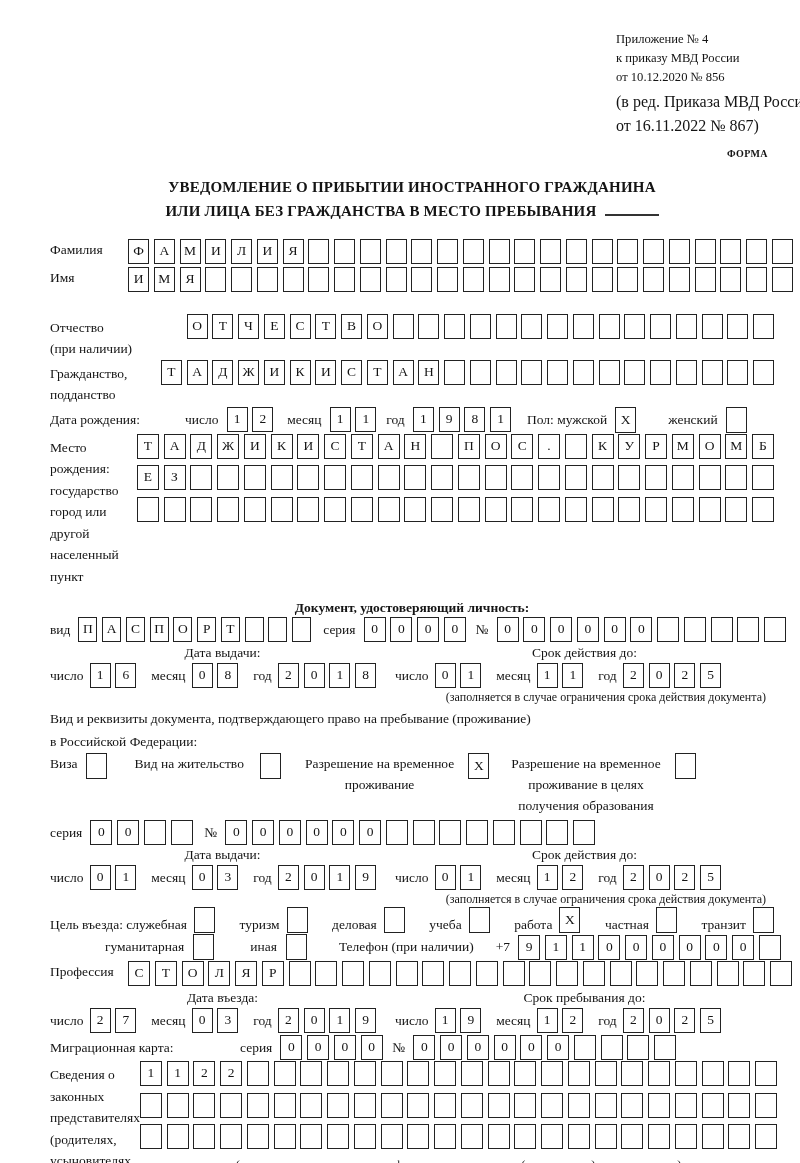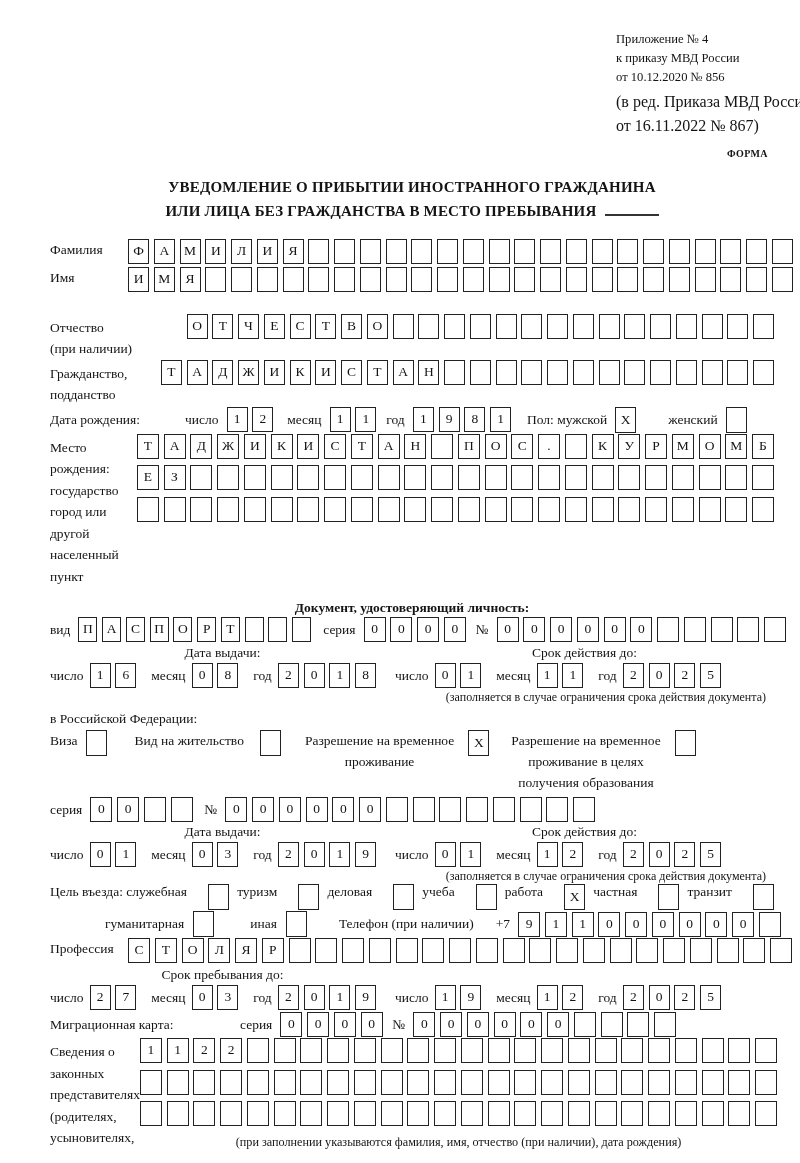--- a/index.html
+++ b/index.html
@@ -28,21 +28,21 @@
   .dcaps{display:grid;grid-template-columns:345px 1fr}
   .dcap{text-align:center;line-height:18px}
   .dline{display:grid;grid-template-columns:345px 1fr;margin-top:1px}
   .dparts{display:flex;align-items:center;gap:6px}
   .dparts .g{margin-left:9px}
   .note{margin-top:2px;text-align:right;font-size:12px;line-height:15px;padding-right:8px}
   .rights{line-height:23px}
   .visarow{display:flex;align-items:flex-start}
   .vstack{text-align:center;line-height:21px}
   .prow{display:flex;align-items:center;justify-content:space-between;width:100%}
-  .pair{display:flex;align-items:flex-start;gap:21px}
+  .pair{display:flex;align-items:flex-end;gap:7px}
   .prow2{display:flex;align-items:center;white-space:nowrap}
   .repnote{margin-top:8px;text-align:center;font-size:12.2px;line-height:16px}
   .mt0{margin-top:0}.mt1{margin-top:1px}.mt2{margin-top:2px}.mt3{margin-top:3px}
   .mt4{margin-top:4px}.mt5{margin-top:22px}
 </style>
 </head>
 <body>
 
 <div class="page">
 
@@ -389,20 +389,21 @@
               <span class="cell">0</span>
               <span class="cell">2</span>
               <span class="cell">5</span>
             </div>
         </div>
       </div>
       <div class="note">(заполняется в случае ограничения срока действия документа)</div>
     </div>
 
     <div class="rights mt2">
+      <div>Вид и реквизиты документа, подтверждающего право на пребывание (проживание)</div>
       <div>в Российской Федерации:</div>
     </div>
 
     <div class="visarow mt0">
       <span style="padding-top:3px">Виза</span>
       <span class="cb" style="margin-left:8px"></span>
       <span style="margin-left:28px;padding-top:3px">Вид на жительство</span>
       <span class="cb" style="margin-left:16px"></span>
       <div class="vstack" style="margin-left:24px">
         <div>Разрешение на временное</div>
@@ -570,20 +571,21 @@
           <span class="cell"></span>
           <span class="cell"></span>
           <span class="cell"></span>
           <span class="cell"></span>
           <span class="cell"></span>
         </div>
     </div>
 
     <div>
       <div class="dcaps mt3">
+        <span class="dcap">Дата въезда:</span>
         <span class="dcap">Срок пребывания до:</span>
       </div>
       <div class="dline">
         <div class="dparts">
           <span>число</span>
           <div class="cells">
               <span class="cell">2</span>
               <span class="cell">7</span>
             </div>
           <span class="g">месяц</span>

